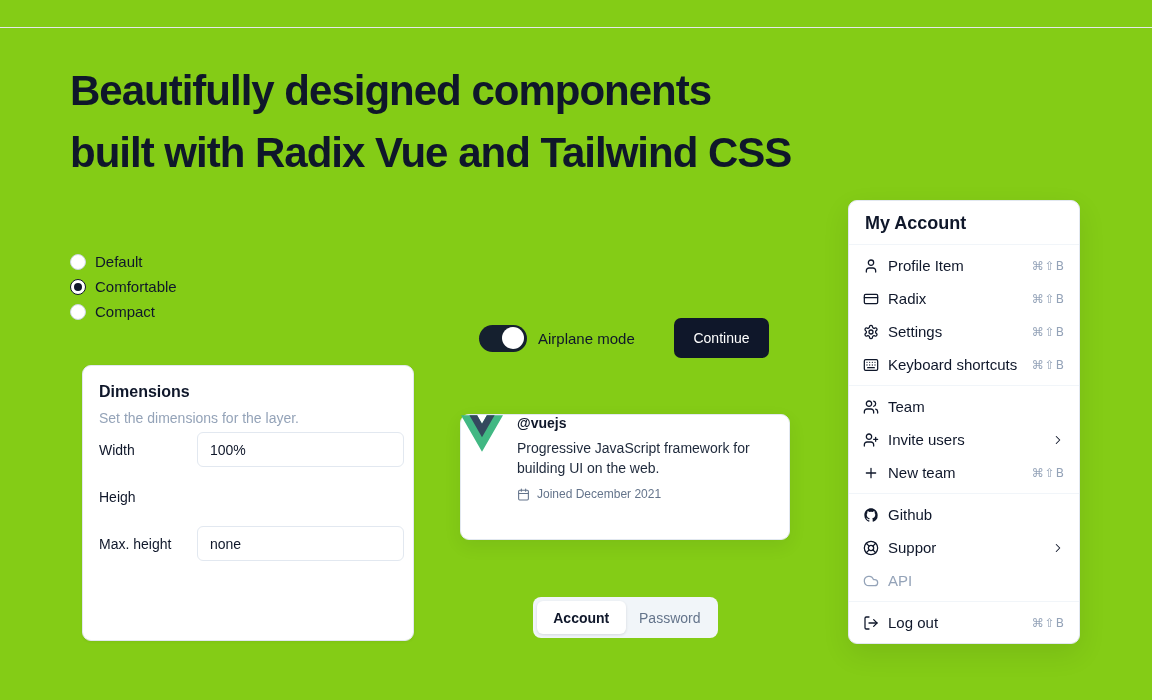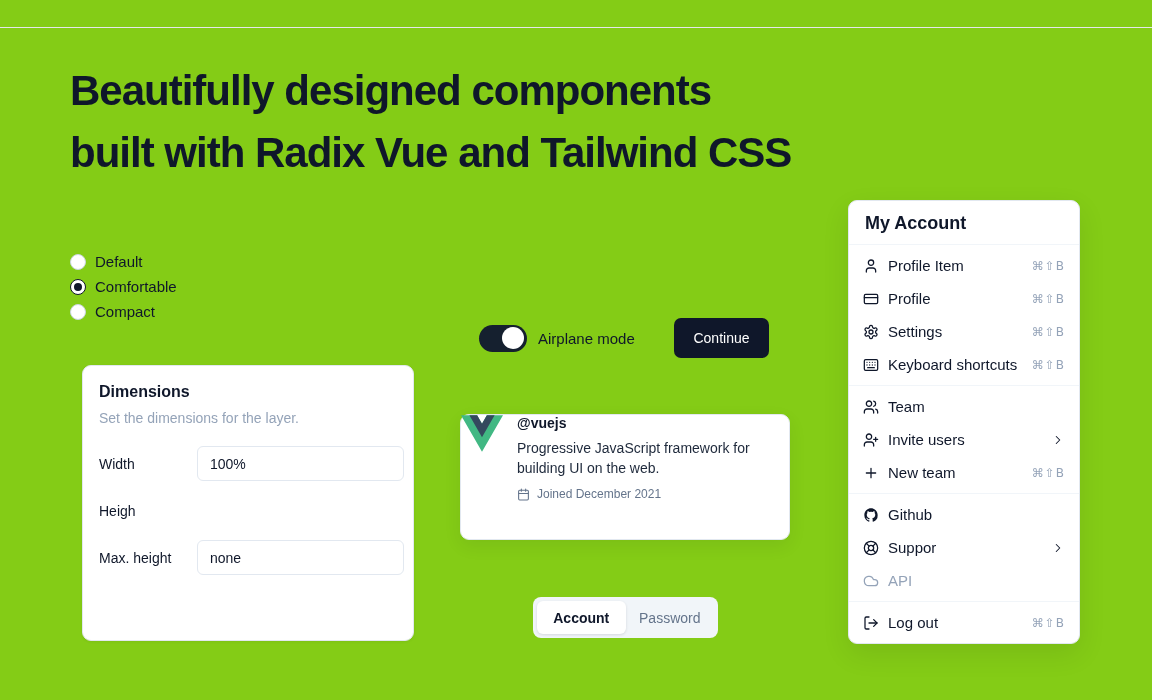--- a/index.html
+++ b/index.html
@@ -30,21 +30,21 @@
                   background:#0f172a; color:#fff; border:none; border-radius:7px;
                   font-size:14px; font-weight:500; font-family:inherit; cursor:pointer; }
 
   .card { background:#fff; border:1px solid #e2e8f0; border-radius:9px; }
 
   
   .dim-card { position:absolute; left:82px; top:365px; width:332px; height:276px;
               padding:17px 16px; box-shadow:0 1px 3px rgba(2,6,23,.06); }
   .card-title { font-size:16px; font-weight:700; color:#0f172a; }
   .card-sub { margin-top:9px; font-size:14px; color:#94a3b8; }
-  .fields { margin-top:20px; display:flex; flex-direction:column; gap:12px; }
+  .fields { margin-top:6px; display:flex; flex-direction:column; gap:12px; }
   .field-row { display:flex; align-items:center; height:35px; }
   .field-label { width:98px; font-size:14px; font-weight:500; color:#0f172a; flex:none; }
   .field-input { flex:1; height:35px; border:1px solid #e2e8f0; border-radius:6px;
                  padding:0 12px; font-size:14px; color:#0f172a; font-family:inherit; outline:none; }
 
   
   .hover-card { position:absolute; left:460px; top:414px; width:330px; height:126px;
                 display:flex; gap:14px; box-shadow:0 6px 18px rgba(2,6,23,.07); }
   .hc-logo { width:42px; height:38px; flex:none; }
   .hc-logo svg { width:42px; height:37px; display:block; }
@@ -174,21 +174,21 @@
         <span class="mi-t">Profile Item</span>
         <span class="mi-s">⌘⇧B</span>
       </div>
       <div class="mi">
         <span class="mi-ic">
           <svg viewBox="0 0 24 24">
               <rect x="2" y="5" width="20" height="14" rx="2"></rect>
               <line x1="2" y1="10" x2="22" y2="10"></line>
             </svg>
         </span>
-        <span class="mi-t">Profile</span>
+        <span class="mi-t">Radix</span>
         <span class="mi-s">⌘⇧B</span>
       </div>
       <div class="mi">
         <span class="mi-ic">
           <svg viewBox="0 0 24 24">
               <path d="M12.22 2h-.44a2 2 0 0 0-2 2v.18a2 2 0 0 1-1 1.73l-.43.25a2 2 0 0 1-2 0l-.15-.08a2 2 0 0 0-2.73.73l-.22.38a2 2 0 0 0 .73 2.73l.15.1a2 2 0 0 1 1 1.72v.51a2 2 0 0 1-1 1.74l-.15.09a2 2 0 0 0-.73 2.73l.22.38a2 2 0 0 0 2.73.73l.15-.08a2 2 0 0 1 2 0l.43.25a2 2 0 0 1 1 1.73V20a2 2 0 0 0 2 2h.44a2 2 0 0 0 2-2v-.18a2 2 0 0 1 1-1.73l.43-.25a2 2 0 0 1 2 0l.15.08a2 2 0 0 0 2.73-.73l.22-.39a2 2 0 0 0-.73-2.73l-.15-.08a2 2 0 0 1-1-1.74v-.5a2 2 0 0 1 1-1.74l.15-.09a2 2 0 0 0 .73-2.73l-.22-.38a2 2 0 0 0-2.73-.73l-.15.08a2 2 0 0 1-2 0l-.43-.25a2 2 0 0 1-1-1.73V4a2 2 0 0 0-2-2z"></path>
               <circle cx="12" cy="12" r="3"></circle>
             </svg>
         </span>
         <span class="mi-t">Settings</span>

